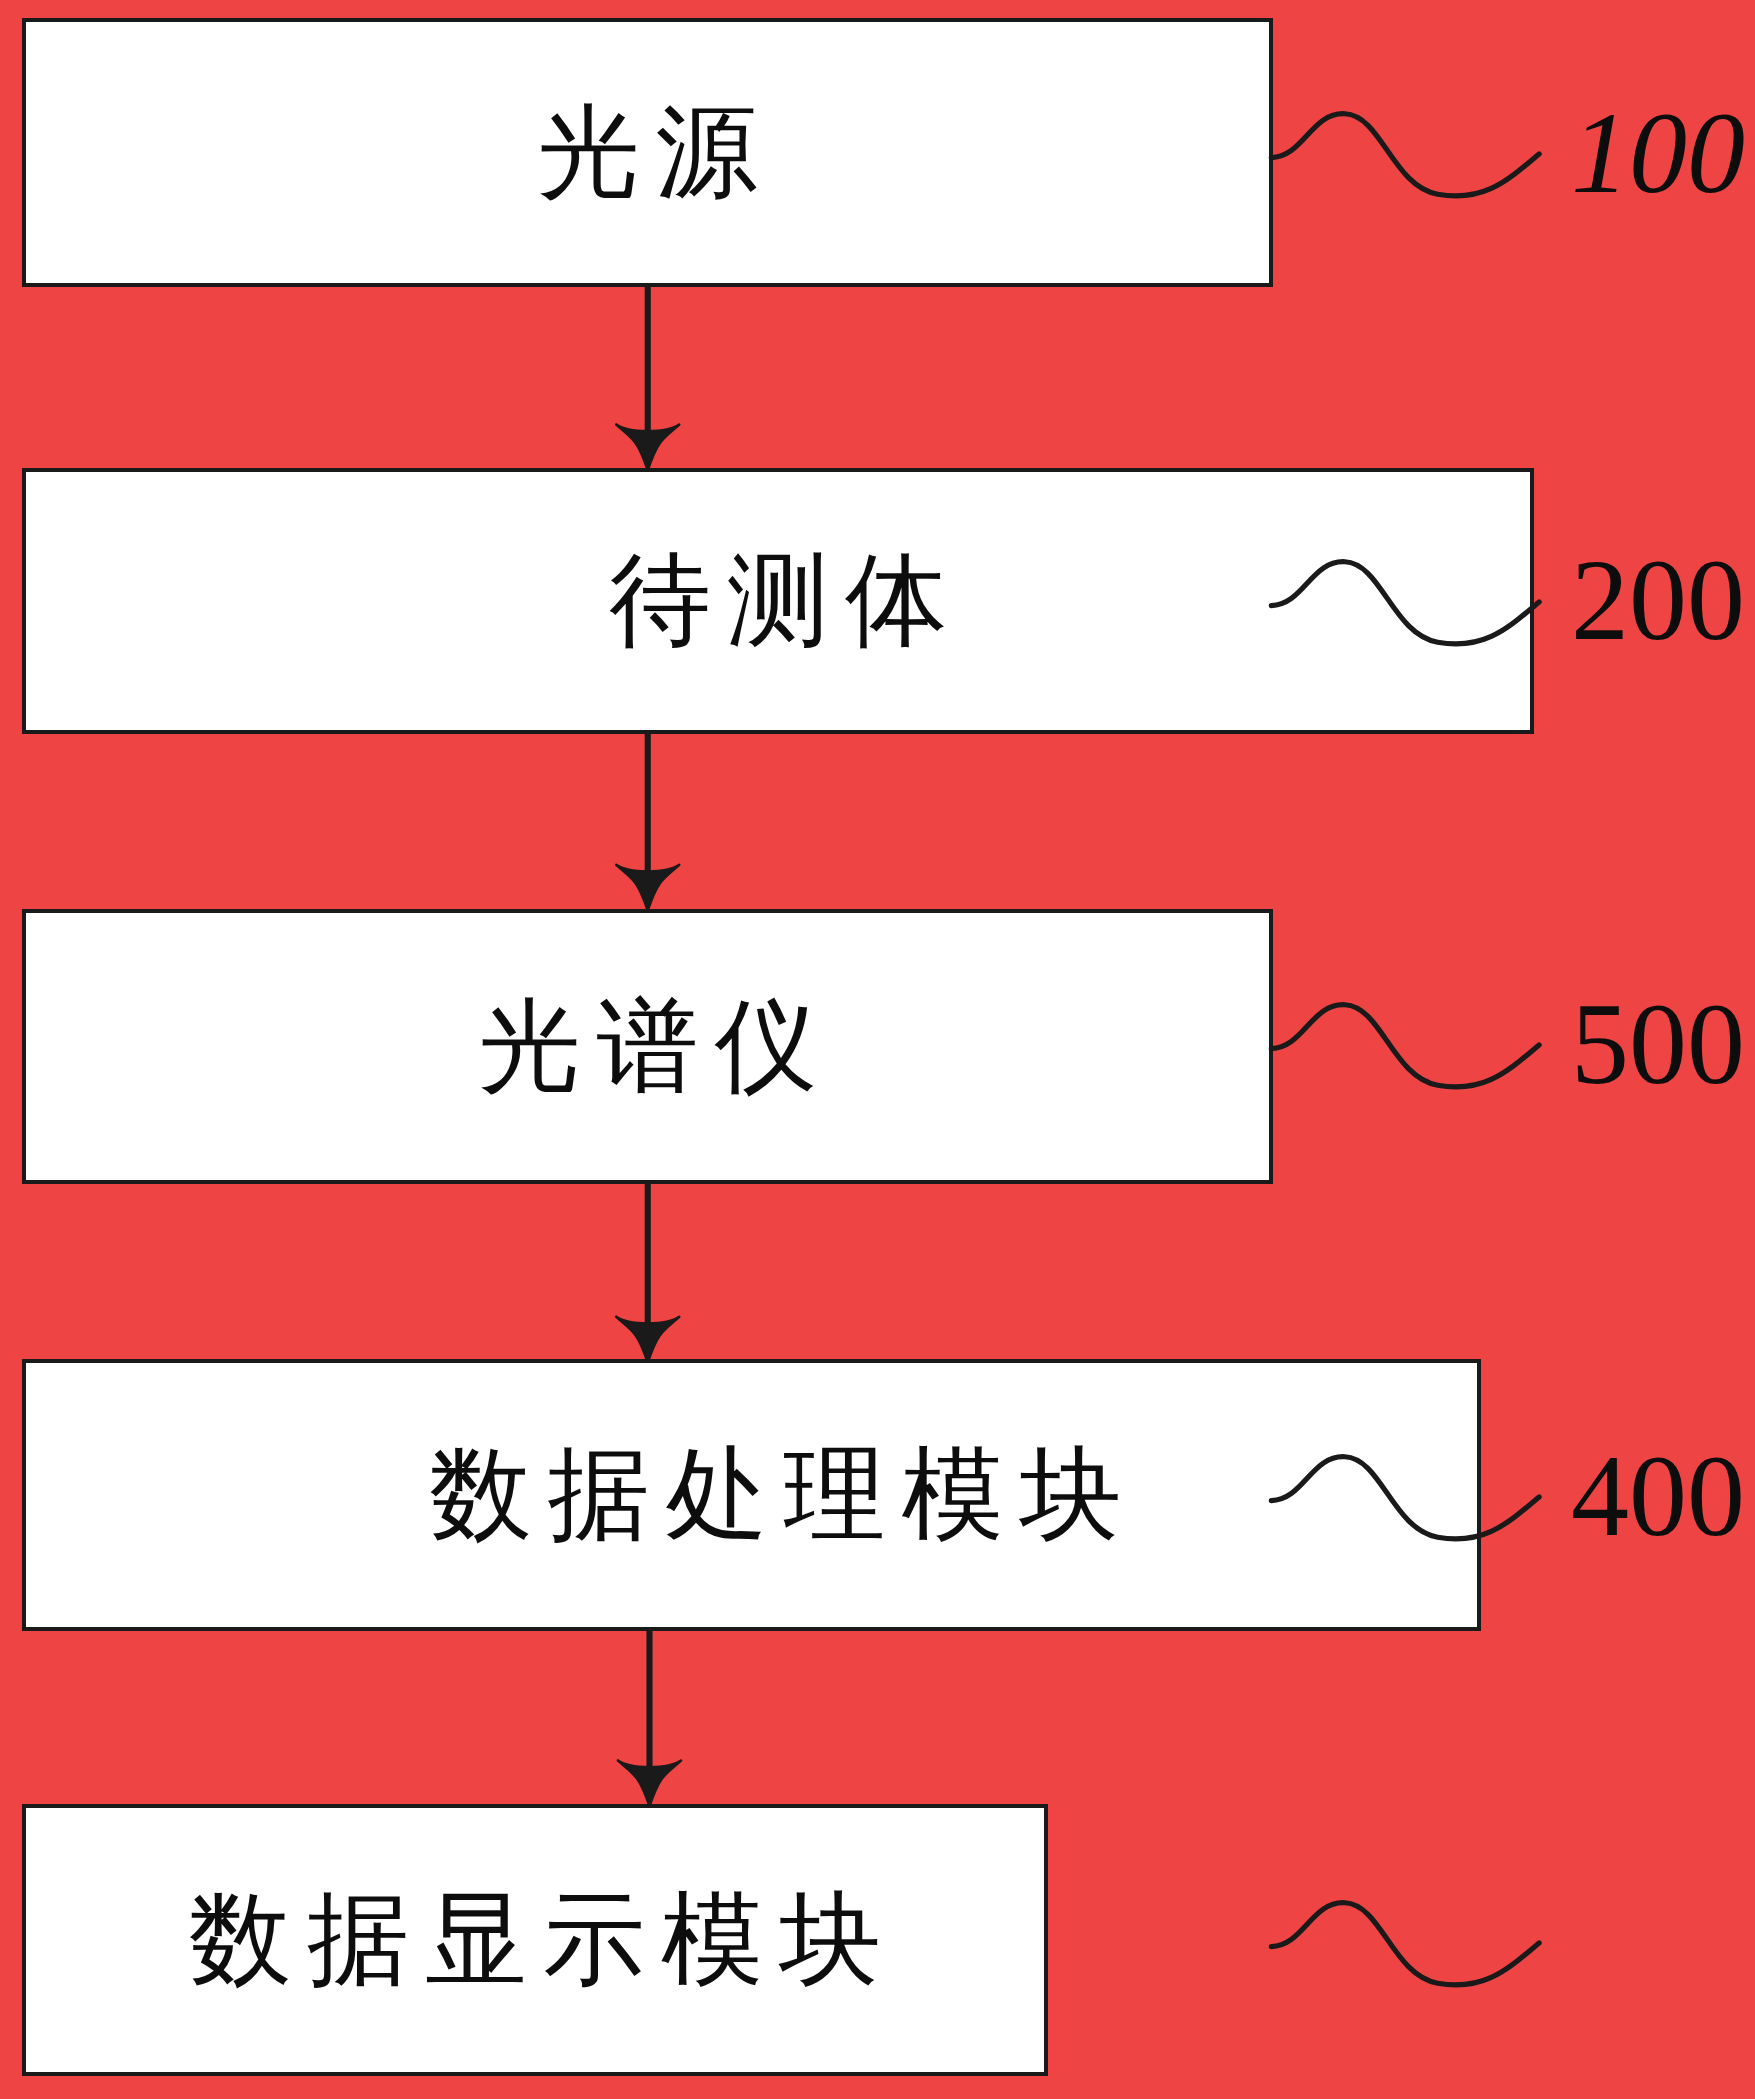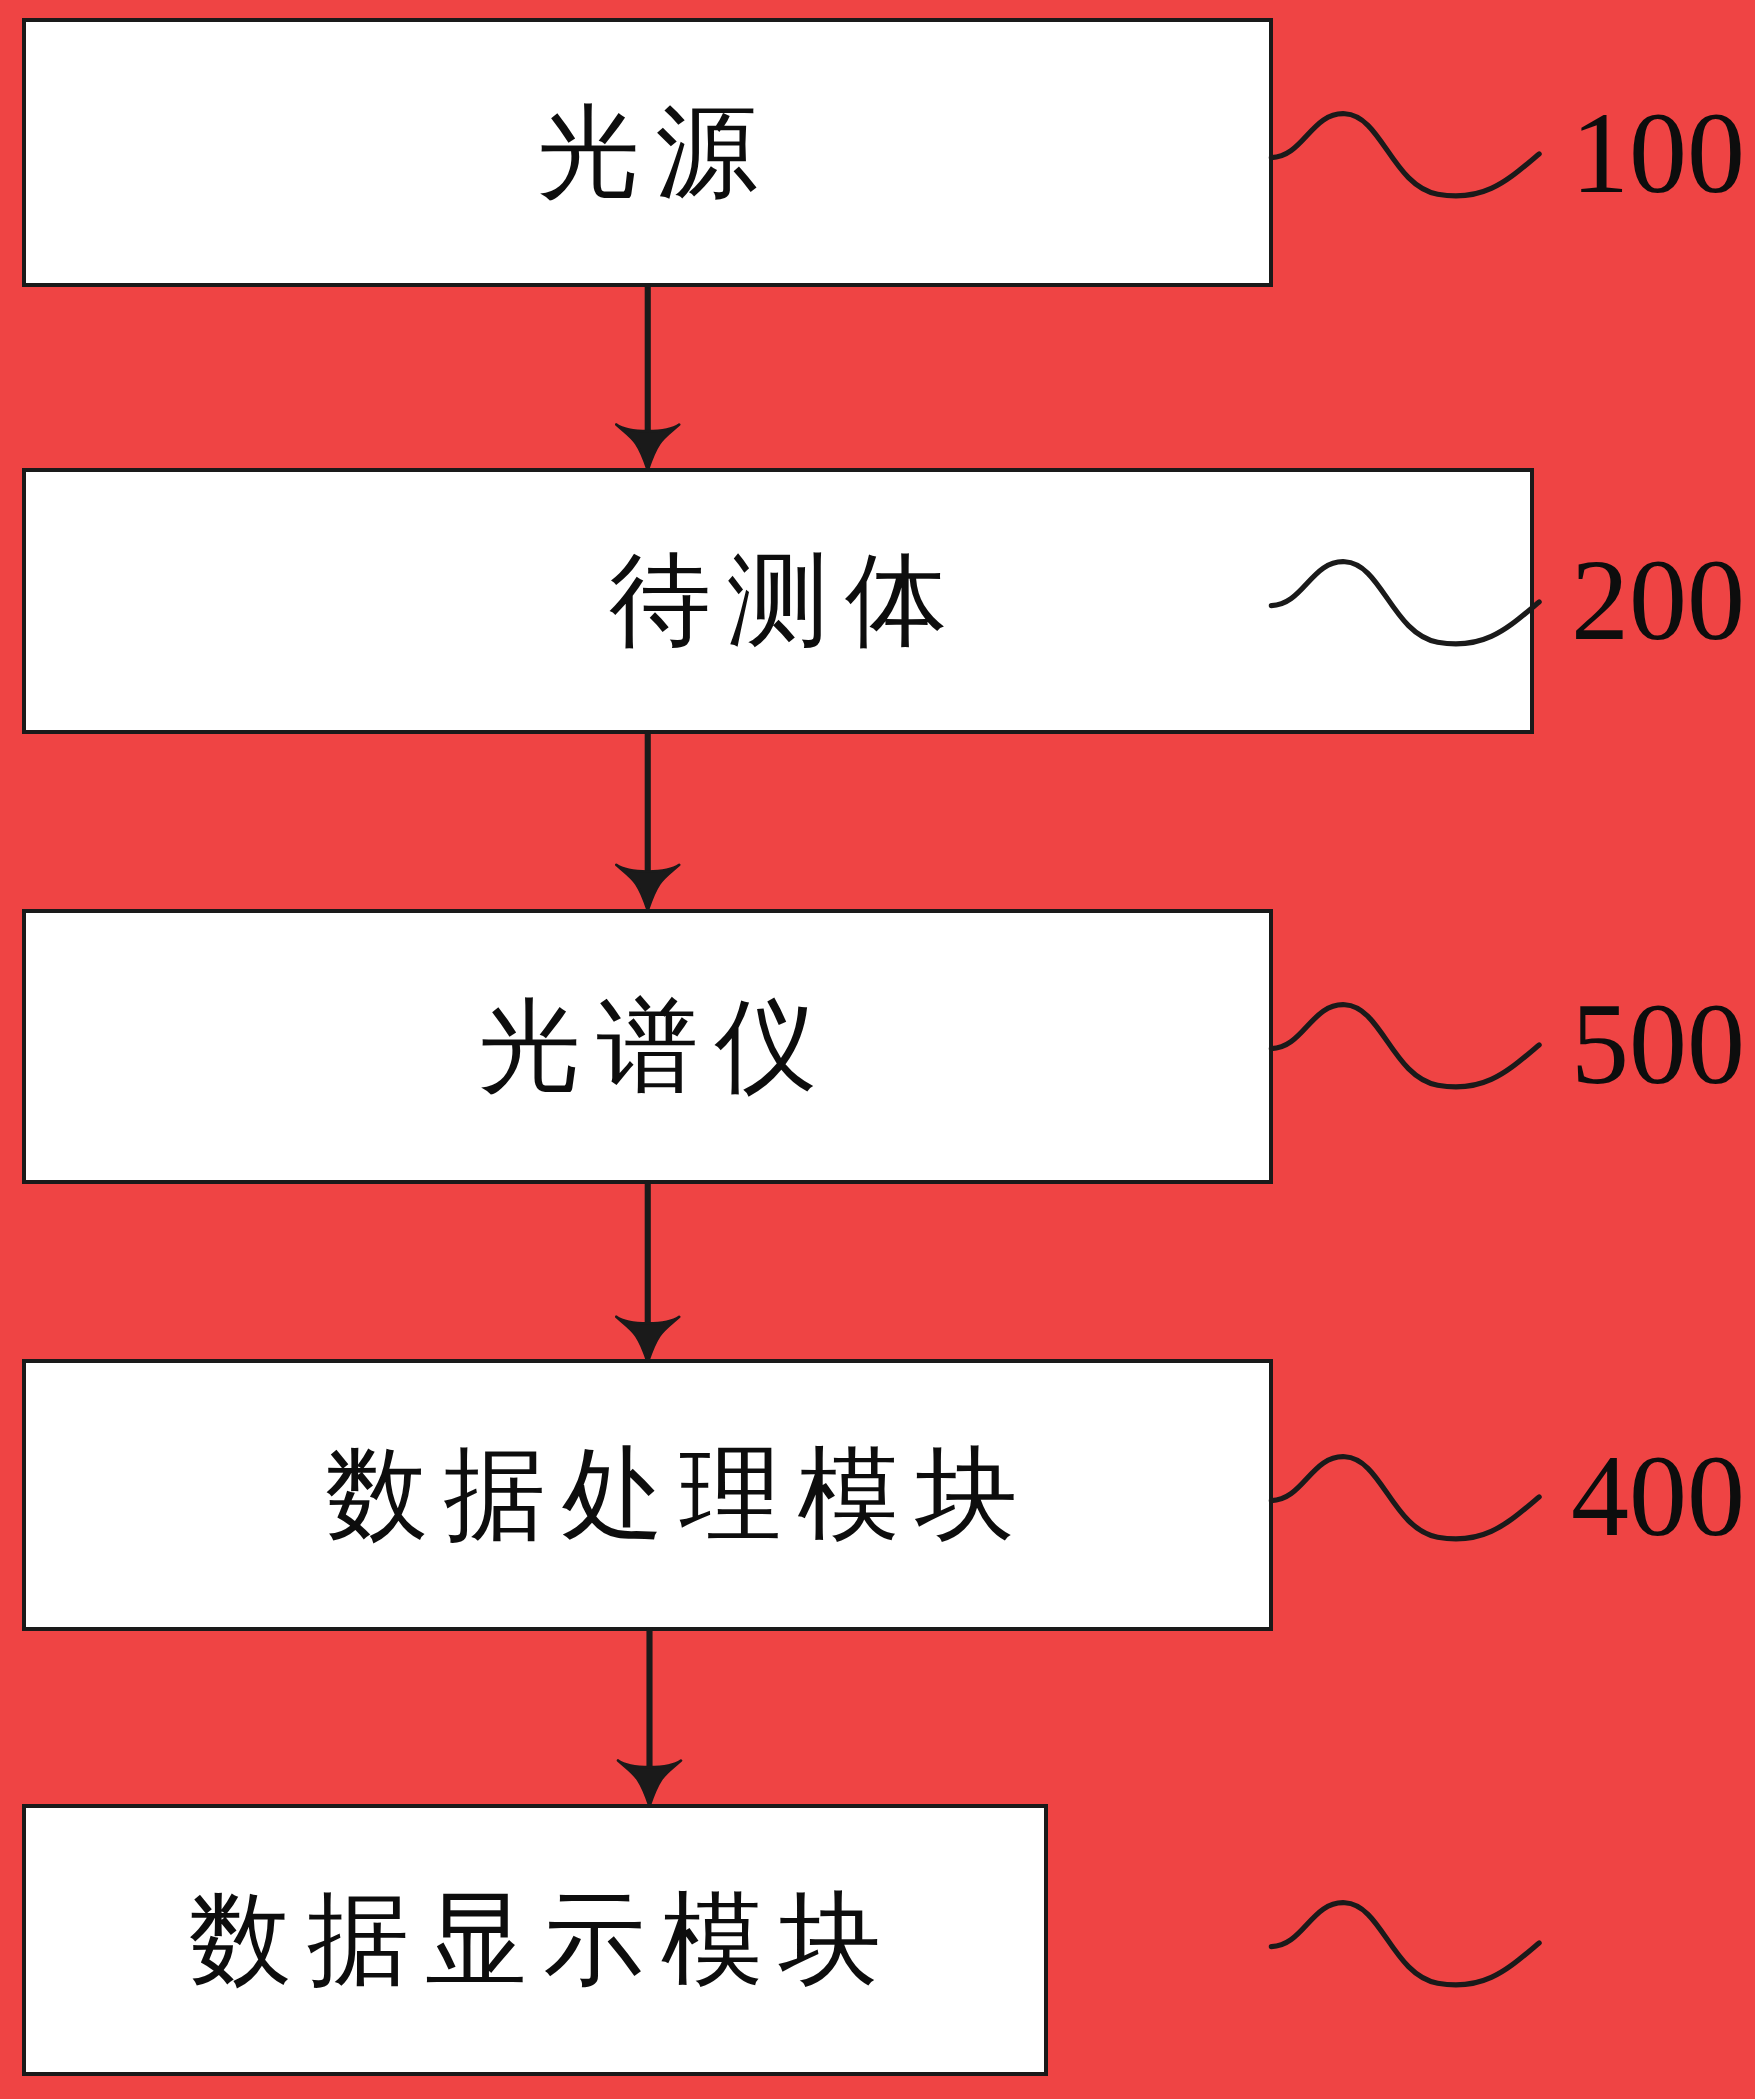--- a/index.html
+++ b/index.html
@@ -68,21 +68,21 @@
 
 <div id="canvas">
 
   <div class="node" style="left:22px; top:18.4px; width:1251px; height:269px;">
     <span class="node-label">光源</span>
   </div>
 
   <svg class="leader" style="left:1269px; top:105px; width:290px; height:105px;" viewBox="0 0 330 120" xmlns="http://www.w3.org/2000/svg">
     <path d="M2,60 C38,60 48,8 86,10 C128,12 140,92 192,102 C248,112 276,82 308,56" fill="none" stroke="#1a1a1a" stroke-width="6" stroke-linecap="round"></path>
   </svg>
-  <div class="ref-num" style="left:1571px; top:95px;">100</div>
+  <div class="ref-num" style="left:1571px; top:95px;font-style:italic;">100</div>
 
   <svg class="connector" style="left:597px; top:284px; width:105px; height:190px;" viewBox="0 0 120 216" xmlns="http://www.w3.org/2000/svg">
     <line x1="58" y1="0" x2="58" y2="170" stroke="#1a1a1a" stroke-width="7"></line>
     <path d="M22,160 C40,176 46,176 58,212 C70,176 76,176 94,160 C80,170 36,170 22,160 Z" fill="#1a1a1a" stroke="#1a1a1a" stroke-width="3" stroke-linejoin="round"></path>
   </svg>
 
   <div class="node" style="left:22px; top:468px; width:1512px; height:266px;">
     <span class="node-label">待测体</span>
   </div>
 
@@ -103,21 +103,21 @@
   <svg class="leader" style="left:1269px; top:996px; width:290px; height:105px;" viewBox="0 0 330 120" xmlns="http://www.w3.org/2000/svg">
     <path d="M2,60 C38,60 48,8 86,10 C128,12 140,92 192,102 C248,112 276,82 308,56" fill="none" stroke="#1a1a1a" stroke-width="6" stroke-linecap="round"></path>
   </svg>
   <div class="ref-num" style="left:1571px; top:986px;">500</div>
 
   <svg class="connector" style="left:597px; top:1180px; width:105px; height:186px;" viewBox="0 0 120 212" xmlns="http://www.w3.org/2000/svg">
     <line x1="58" y1="0" x2="58" y2="166" stroke="#1a1a1a" stroke-width="7"></line>
     <path d="M22,156 C40,172 46,172 58,208 C70,172 76,172 94,156 C80,166 36,166 22,156 Z" fill="#1a1a1a" stroke="#1a1a1a" stroke-width="3" stroke-linejoin="round"></path>
   </svg>
 
-  <div class="node" style="left:22px; top:1359px; width:1251px; height:272px;padding-left:48px;">
+  <div class="node" style="left:22px; top:1359px; width:1459px; height:272px;padding-left:48px;">
     <span class="node-label">数据处理模块</span>
   </div>
 
   <svg class="leader" style="left:1269px; top:1448px; width:290px; height:105px;" viewBox="0 0 330 120" xmlns="http://www.w3.org/2000/svg">
     <path d="M2,60 C38,60 48,8 86,10 C128,12 140,92 192,102 C248,112 276,82 308,56" fill="none" stroke="#1a1a1a" stroke-width="6" stroke-linecap="round"></path>
   </svg>
   <div class="ref-num" style="left:1571px; top:1438px;">400</div>
 
   <svg class="connector" style="left:597px; top:1627px; width:105px; height:183px;" viewBox="0 0 120 208" xmlns="http://www.w3.org/2000/svg">
     <line x1="60" y1="0" x2="60" y2="162" stroke="#1a1a1a" stroke-width="7"></line>

